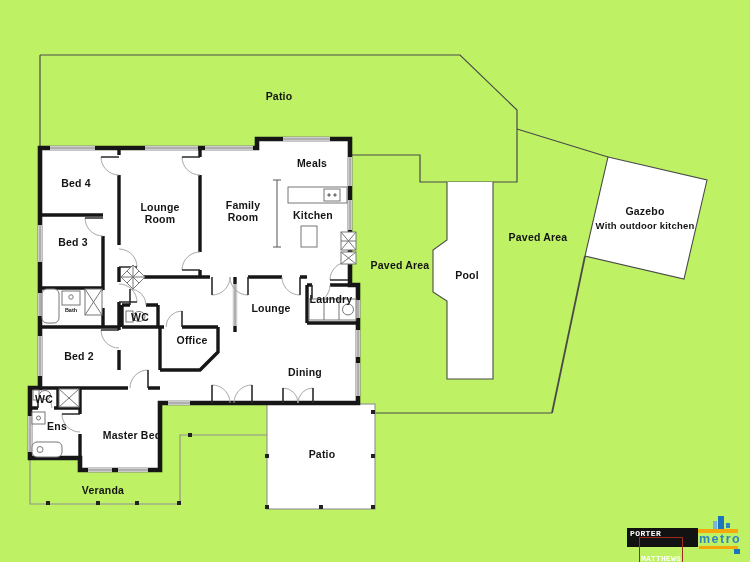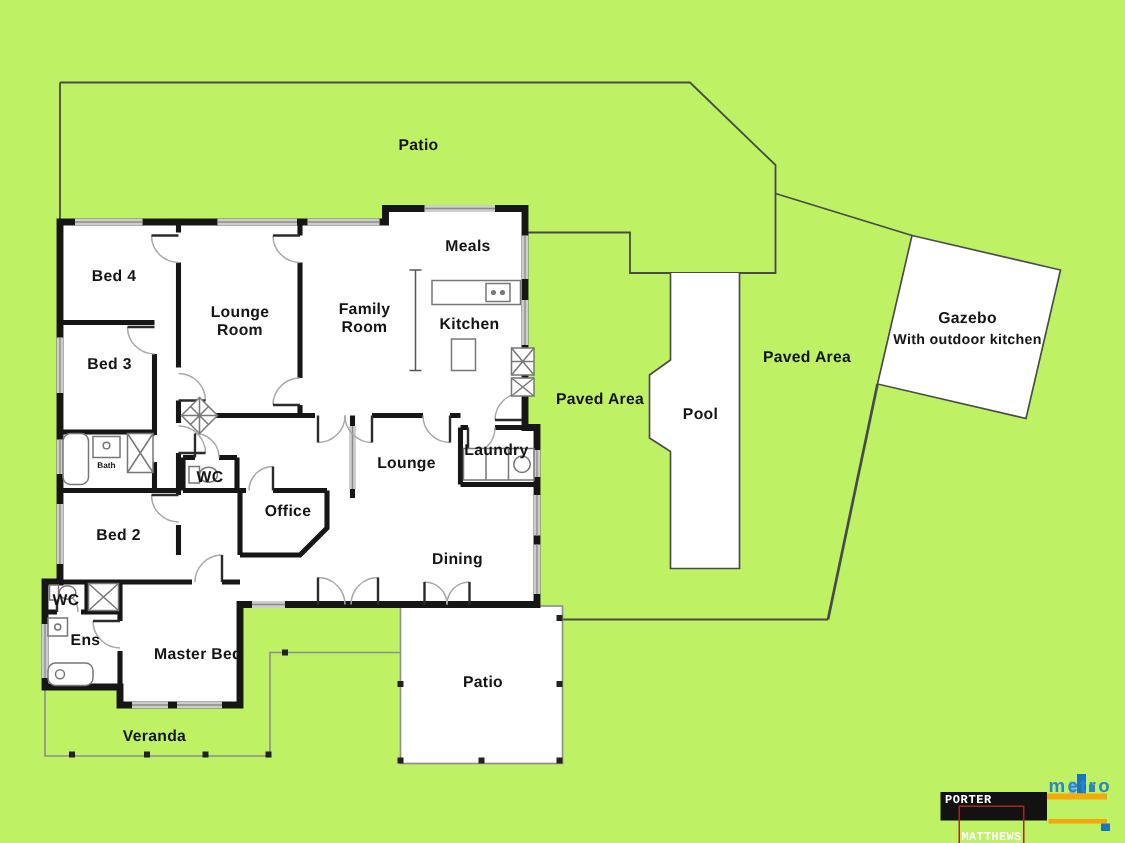--- a/index.html
+++ b/index.html
@@ -15,21 +15,21 @@
   #logo{position:absolute;left:627px;top:514px;width:114px;height:42px;}
   #logo .sky1{position:absolute;left:86px;top:7px;width:4px;height:8px;background:#7ab4dc;}
   #logo .sky2{position:absolute;left:91px;top:2px;width:6px;height:13px;background:#1b75bb;}
   #logo .sky3{position:absolute;left:99px;top:9px;width:4px;height:5px;background:#2e86c1;}
   #logo .topbar{position:absolute;left:0;top:15px;width:111px;height:4px;background:#f4a80a;}
   #logo .blackbox{position:absolute;left:0;top:14px;width:71px;height:19px;background:#121212;font-family:Liberation Mono, monospace;}
   #logo .porter{position:absolute;left:3px;top:1px;color:#fff;font-size:8px;font-weight:bold;
                 letter-spacing:.4px;line-height:9px;}
   #logo .matthews{position:absolute;left:12px;top:9px;color:#fff;font-size:8px;font-weight:bold;
                 letter-spacing:.2px;line-height:9px;padding:16px 1px;border:1px solid #9e2b1e;}
-  #logo .metro{position:absolute;left:72px;top:3px;width:42px;color:#2e86c1;font-size:12.5px;
+  #logo .metro{position:absolute;left:72px;top:18px;width:42px;color:#2e86c1;font-size:12.5px;
                font-weight:bold;letter-spacing:1.5px;}
   #logo .underbar{position:absolute;left:72px;top:32px;width:39px;height:3px;background:#f4a80a;}
   #logo .bluesq{position:absolute;left:107px;top:35px;width:6px;height:5px;background:#1b75bb;}
 </style>
 </head>
 <body>
 
 <div id="stage">
 <svg width="750" height="562" viewBox="0 0 750 562">
 

